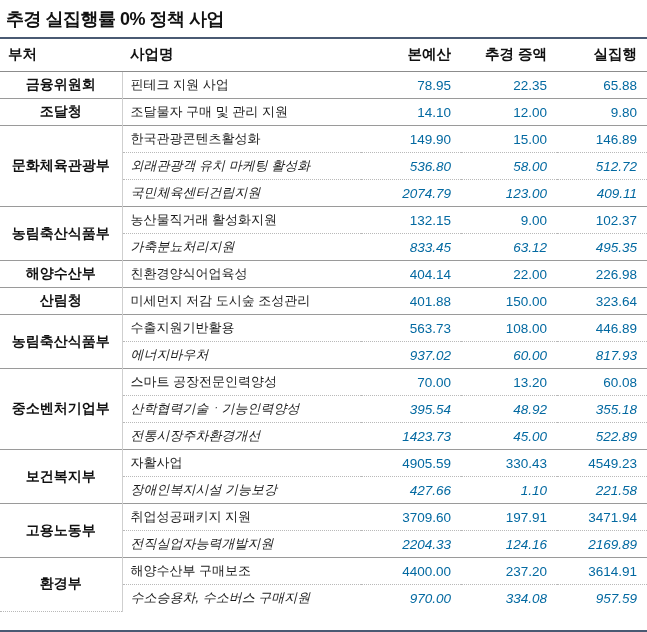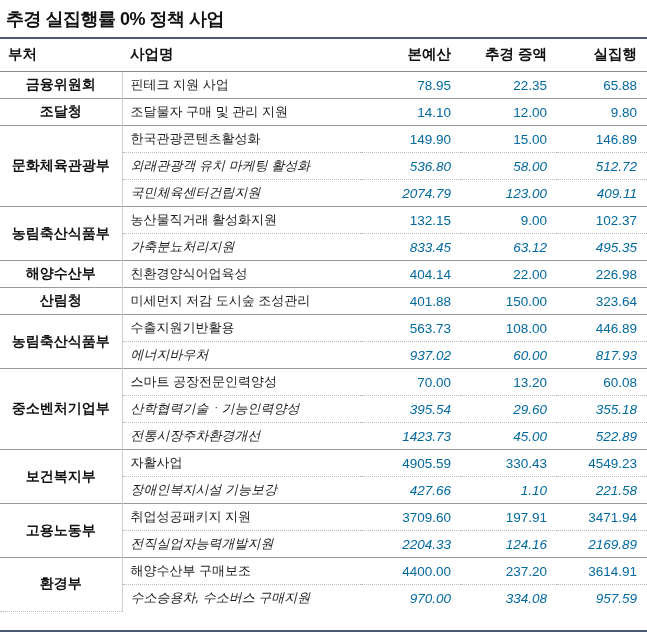--- a/index.html
+++ b/index.html
@@ -221,21 +221,21 @@
         <tr class="group-start">
           <td class="dept" rowspan="3">중소벤처기업부</td>
           <td class="proj">스마트 공장전문인력양성</td>
           <td class="num">70.00</td>
           <td class="num">13.20</td>
           <td class="num">60.08</td>
         </tr>
         <tr class="inner">
           <td class="proj">산학협력기술ㆍ기능인력양성</td>
           <td class="num">395.54</td>
-          <td class="num">29.60</td>
+          <td class="num">48.92</td>
           <td class="num">355.18</td>
         </tr>
         <tr class="inner">
           <td class="proj">전통시장주차환경개선</td>
           <td class="num">1423.73</td>
           <td class="num">45.00</td>
           <td class="num">522.89</td>
         </tr>
         <tr class="group-start">
           <td class="dept" rowspan="2">보건복지부</td>

